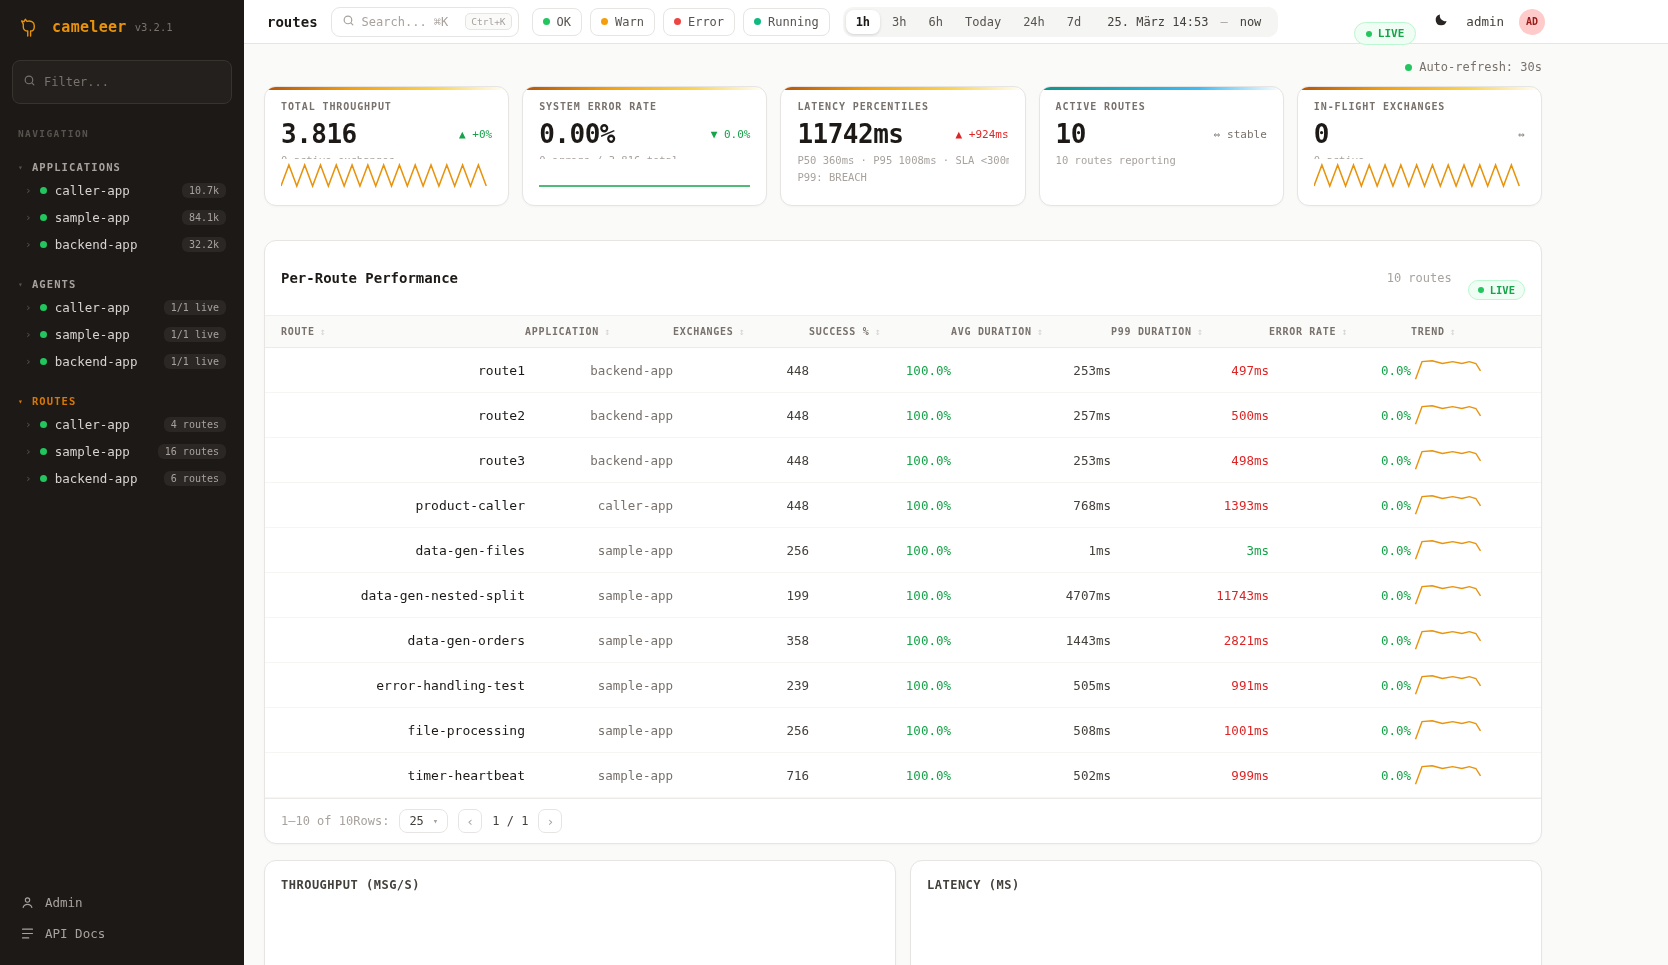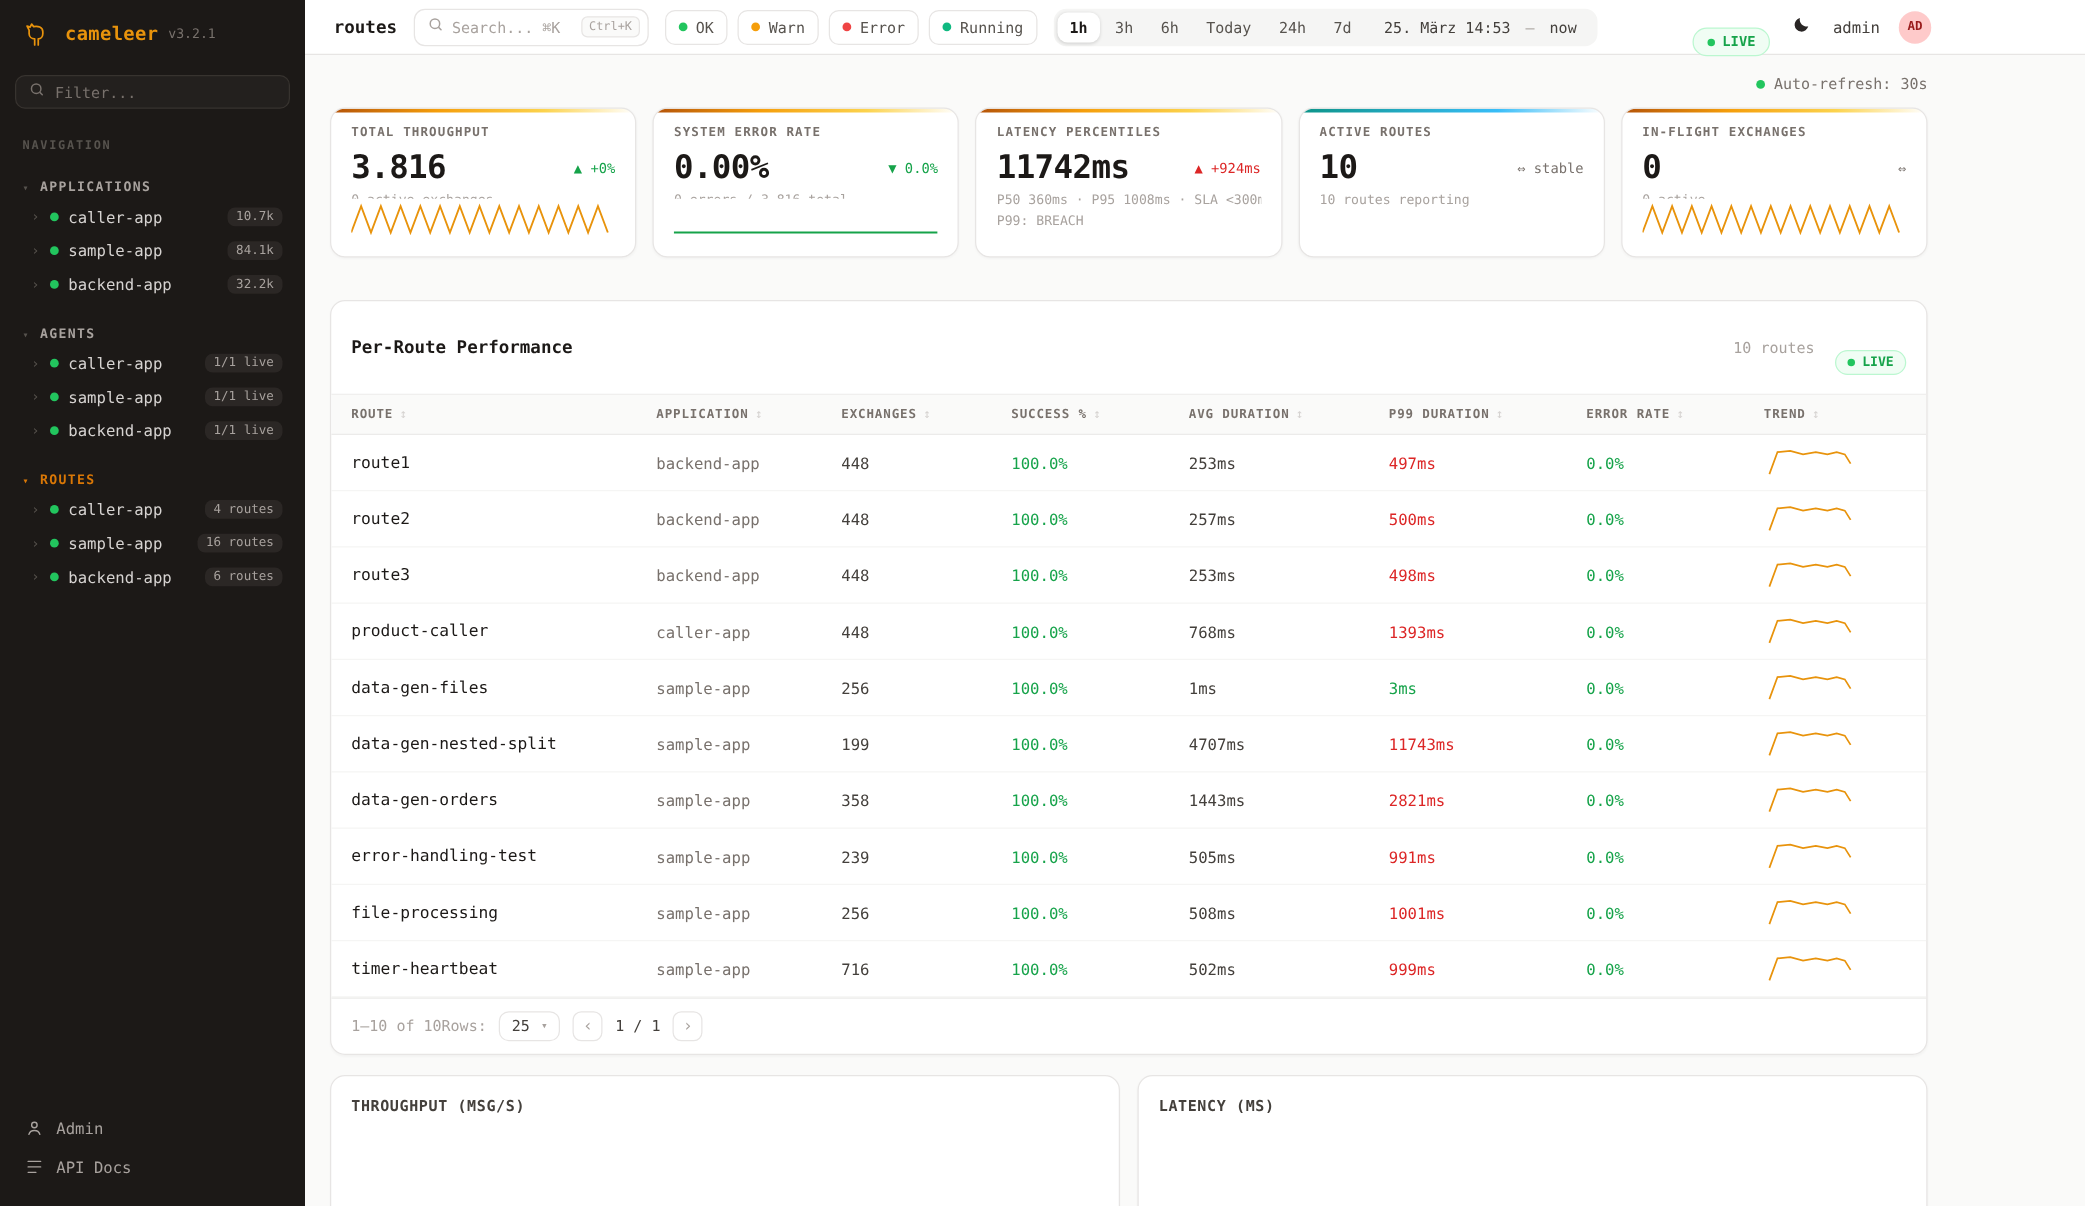--- a/index.html
+++ b/index.html
@@ -7,21 +7,21 @@
   body {
     font-family:"DejaVu Sans Mono","Liberation Mono",monospace;
     background:#fafaf9; color:#1c1917; display:flex; font-size:13px;
   }
   
   .sidebar { width:244px; min-width:244px; background:#1c1917; display:flex; flex-direction:column; padding:14px 12px 16px; }
   .logo-row { display:flex; align-items:center; gap:8px; padding:0 6px; }
   .logo-icon svg { width:26px; height:26px; display:block; }
   .brand-name { color:#e8930c; font-weight:700; font-size:15px; letter-spacing:.3px; }
   .brand-version { color:#78716c; font-size:10.5px; }
-  .filterbox { margin-top:20px; display:flex; align-items:center; gap:8px; background:#23201e; border:1px solid #37332f; border-radius:8px; height:27px; padding:0 10px; color:#78716c; }
+  .filterbox { margin-top:20px; display:flex; align-items:center; gap:8px; background:#23201e; border:1px solid #37332f; border-radius:8px; height:44px; padding:0 10px; color:#78716c; }
   .filterbox svg { width:13px; height:13px; }
   .filterbox input { background:transparent; border:none; outline:none; color:#d6d3d1; font:inherit; font-size:12px; width:100%; }
   .filterbox input::placeholder { color:#78716c; }
   .nav-label { margin:24px 6px 2px; font-size:9.5px; letter-spacing:1.4px; color:#57534e; font-weight:700; }
   .side-section { margin-top:16px; }
   .side-section-header { display:flex; align-items:center; gap:8px; padding:4px 6px; font-size:10.5px; letter-spacing:1.1px; color:#a8a29e; font-weight:700; cursor:pointer; }
   .sec-caret { font-size:8px; color:#57534e; }
   .side-section.active .side-section-header, .side-section.active .sec-caret { color:#d97706; }
   .side-item { display:flex; align-items:center; gap:8px; padding:5px 6px 5px 13px; border-radius:7px; cursor:pointer; height:27px; }
   .caret2 { color:#57534e; font-size:11px; }
@@ -71,21 +71,21 @@
   .kpi-value { font-size:26px; font-weight:700; letter-spacing:-.5px; color:#1c1917; white-space:nowrap; }
   .kpi-delta { font-size:11px; white-space:nowrap; margin-left:6px; }
   .kpi-delta.good { color:#16a34a; } .kpi-delta.bad { color:#dc2626; } .kpi-delta.neutral { color:#78716c; }
   .kpi-sub { font-size:10.5px; color:#a8a29e; margin-top:5px; white-space:nowrap; overflow:hidden; }
   .kpi-spark { margin-top:auto; }
   
   .panel { margin-top:34px; background:#fff; border:1px solid #e7e5e4; border-radius:12px; overflow:hidden; box-shadow:0 1px 2px rgba(0,0,0,.03); }
   .panel-header { display:flex; align-items:center; justify-content:space-between; padding:15px 16px; }
   .panel-title { font-size:14px; font-weight:700; color:#1c1917; }
   .panel-meta { display:flex; align-items:center; gap:16px; font-size:12px; color:#a8a29e; }
-  .tbl-head, .tr { display:grid; grid-template-columns:244px 148px 136px 142px 160px 158px 142px 1fr; align-items:center; padding:0 16px; }
+  .tbl-head, .tr { display:grid; grid-template-columns:244px 148px 136px 142px 160px 158px 142px 1fr; align-items:center; padding:0 16px;text-align:right; }
   .tbl-head { background:#fafaf9; border-top:1px solid #f0efee; border-bottom:1px solid #ecebea; height:33px; }
   .th { font-size:10px; color:#78716c; letter-spacing:.7px; font-weight:700; display:flex; gap:5px; align-items:center; cursor:pointer; white-space:nowrap; }
   .sort { color:#d6d3d1; font-size:10px; font-weight:400; }
   .tr { height:45px; border-bottom:1px solid #f5f5f4; font-size:12.5px; color:#44403c; cursor:pointer; }
   .td { white-space:nowrap; overflow:hidden; }
   .td.route { color:#1c1917; font-size:13px; }
   .td.app { color:#78716c; }
   .td.good { color:#16a34a; }
   .td.bad { color:#dc2626; }
   .td.trend svg { display:block; }

